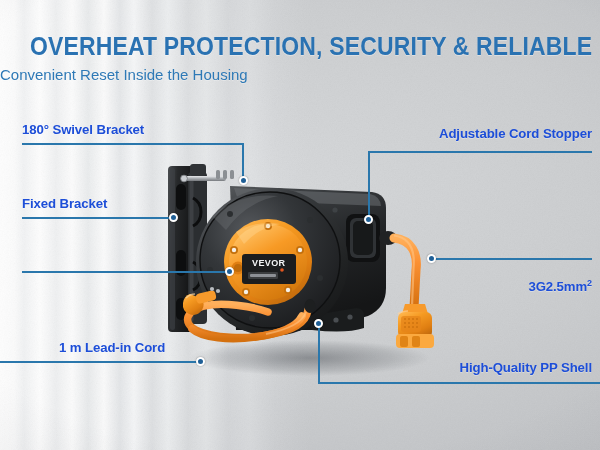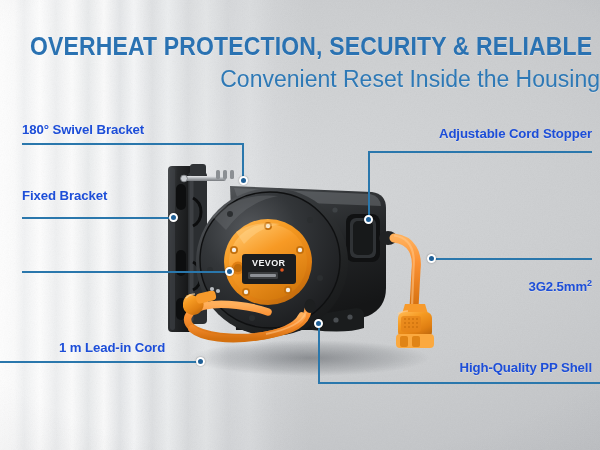--- a/index.html
+++ b/index.html
@@ -47,22 +47,22 @@
   
   .title{
     position:absolute;left:0;right:0;top:32px;text-align:center;
     font-size:25.5px;font-weight:bold;letter-spacing:.2px;
     color:#2a72b2;
     transform:scaleX(.90);
     text-shadow:0 1px 0 rgba(255,255,255,.35);
     white-space:nowrap;
   }
   .subtitle{
-    position:absolute;left:0;right:0;top:66px;text-align:right;
-    font-size:23px;color:#2e79b6;
+    position:absolute;left:0;right:0;top:66px;text-align:left;
+    font-size:15px;color:#2e79b6;
     text-shadow:0 1px 0 rgba(255,255,255,.3);
     white-space:nowrap;
   }
 
   
   .callout-label{
     position:absolute;font-size:13.2px;font-weight:bold;color:#1d4ed8;
     white-space:nowrap;letter-spacing:-.1px;
     text-shadow:0 1px 0 rgba(255,255,255,.30);
   }
@@ -283,21 +283,21 @@
   </svg>
 
   <div class="title">OVERHEAT PROTECTION, SECURITY &amp; RELIABLE</div>
   <div class="subtitle">Convenient Reset Inside the Housing</div>
 
   <div class="callout-label" style="left:22px;top:122px;">180° Swivel Bracket</div>
   <div class="rule" style="left:22px;top:143px;width:222px;"></div>
   <div class="vline" style="left:242.4px;top:143px;height:37px;"></div>
   <div class="dot" style="left:238.8px;top:176px;"></div>
 
-  <div class="callout-label" style="left:22px;top:188px;">Fixed Bracket</div>
+  <div class="callout-label" style="left:22px;top:196px;">Fixed Bracket</div>
   <div class="rule" style="left:22px;top:217px;width:151px;"></div>
   <div class="dot" style="left:169px;top:213.3px;"></div>
 
   <div class="rule" style="left:22px;top:271px;width:207px;"></div>
   <div class="dot" style="left:225px;top:267.3px;"></div>
 
   <div class="callout-label" style="left:22px;top:340px;margin-left:37px;">1 m Lead-in Cord</div>
   <div class="rule" style="left:0px;top:361px;width:200px;"></div>
   <div class="dot" style="left:196px;top:357.3px;"></div>
 

